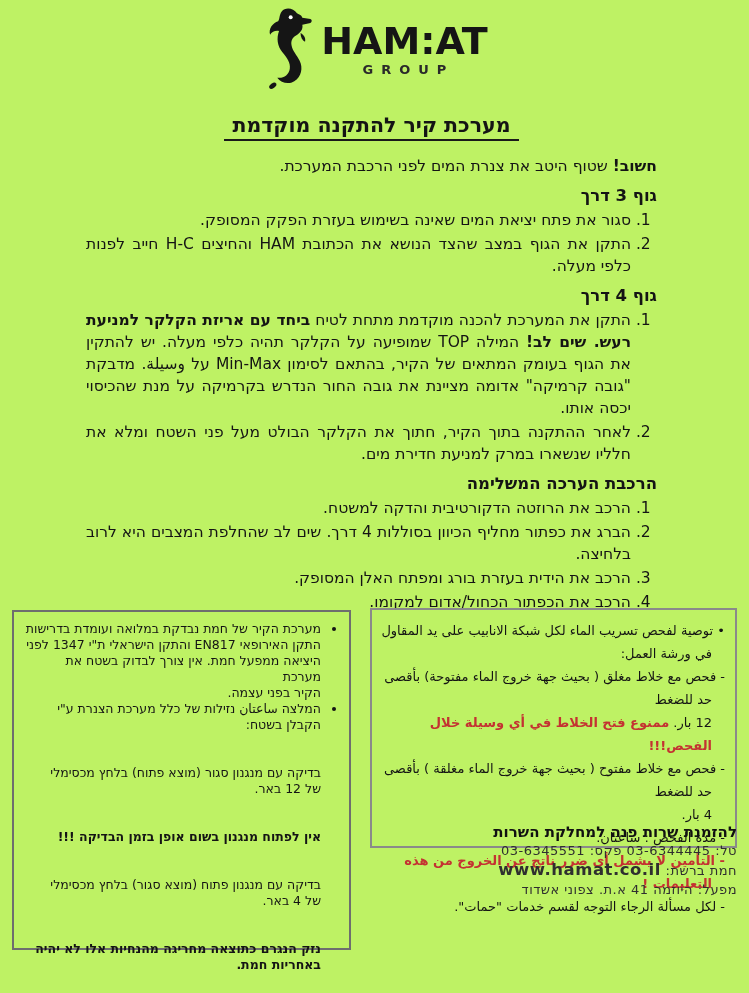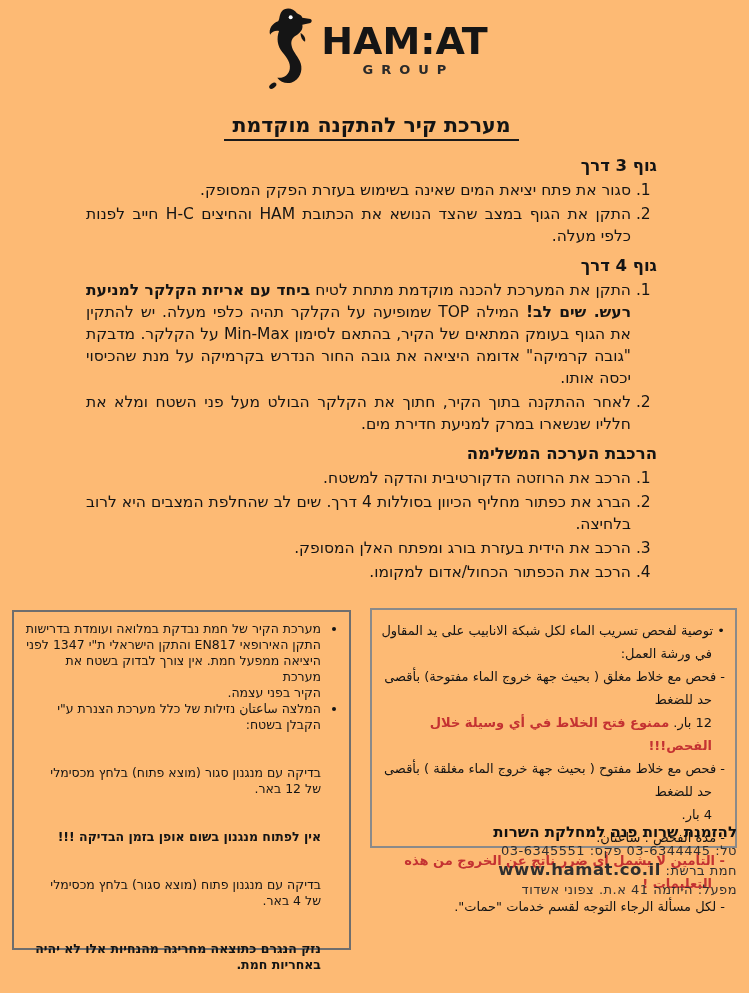--- a/index.html
+++ b/index.html
@@ -1,17 +1,17 @@
 <!DOCTYPE html>
 <html lang="he"><head>
 <meta charset="utf-8">
 <style>
   html,body{margin:0;padding:0;background:#ffffff;}
   body{font-family:"DejaVu Sans","Liberation Sans",sans-serif;color:#141414;}
-  .page{position:relative;width:749px;height:993px;background:#fdba74;overflow:hidden;direction:rtl;}
+  .page{position:relative;width:749px;height:993px;background:#bef264;overflow:hidden;direction:rtl;}
   
   .logo-block{padding-top:6px;text-align:center;height:96px;direction:ltr;}
   .logo-inner{display:inline-flex;align-items:center;gap:6px;}
   .seahorse{width:54px;height:86px;}
   .wordmark-col{display:flex;flex-direction:column;align-items:center;}
   .wordmark{font-size:38px;font-weight:bold;letter-spacing:0px;color:#151515;line-height:1;}
   .group{font-size:13px;font-weight:bold;letter-spacing:8px;color:#2a2a2a;margin-top:2px;text-indent:8px;}
   
   .main{padding:4px 92px 0 86px;font-size:15.5px;line-height:22px;text-align:right;}
   .doc-title-wrap{text-align:center;margin:8px 0 14px 0;}
@@ -57,30 +57,31 @@
       </div>
     </div>
   </div>
 
   <div class="main">
 
     <div class="doc-title-wrap">
       <span class="doc-title">מערכת קיר להתקנה מוקדמת</span>
     </div>
 
+    <p class="intro"><b class="inline">חשוב!</b><span> שטוף היטב את צנרת המים לפני הרכבת המערכת.</span></p>
 
     <h2 class="sec">גוף 3 דרך</h2>
     <ol class="steps">
       <li class="short">סגור את פתח יציאת המים שאינה בשימוש בעזרת הפקק המסופק.</li>
       <li>התקן את הגוף במצב שהצד הנושא את הכתובת HAM והחיצים H-C חייב לפנות כלפי מעלה.</li>
     </ol>
 
     <h2 class="sec">גוף 4 דרך</h2>
     <ol class="steps">
-      <li><span>התקן את המערכת להכנה מוקדמת מתחת לטיח </span><b class="inline">ביחד עם אריזת הקלקר למניעת רעש. שים לב!</b><span> המילה TOP שמופיעה על הקלקר תהיה כלפי מעלה. יש להתקין את הגוף בעומק המתאים של הקיר, בהתאם לסימון Min-Max על הקלקר. מדבקת "גובה קרמיקה" אדומה היציאה את גובה החור הנדרש בקרמיקה על מנת שהכיסוי יכסה אותו.</span></li>
+      <li><span>התקן את המערכת להכנה מוקדמת מתחת לטיח </span><b class="inline">ביחד עם אריזת הקלקר למניעת רעש. שים לב!</b><span> המילה TOP שמופיעה על הקלקר תהיה כלפי מעלה. יש להתקין את הגוף בעומק המתאים של הקיר, בהתאם לסימון Min-Max על وسيلة. מדבקת "גובה קרמיקה" אדומה מציינת את גובה החור הנדרש בקרמיקה על מנת שהכיסוי יכסה אותו.</span></li>
       <li>לאחר ההתקנה בתוך הקיר, חתוך את הקלקר הבולט מעל פני השטח ומלא את חלליו שנשארו במרק למניעת חדירת מים.</li>
     </ol>
 
     <h2 class="sec">הרכבת הערכה המשלימה</h2>
     <ol class="steps">
       <li class="short">הרכב את הרוזטה הדקורטיבית והדקה למשטח.</li>
       <li>הברג את כפתור מחליף הכיוון בסוללות 4 דרך. שים לב שהחלפת המצבים היא לרוב בלחיצה.</li>
       <li class="short">הרכב את הידית בעזרת בורג ומפתח האלן המסופק.</li>
       <li class="short">הרכב את הכפתור הכחול/אדום למקומו.</li>
     </ol>

